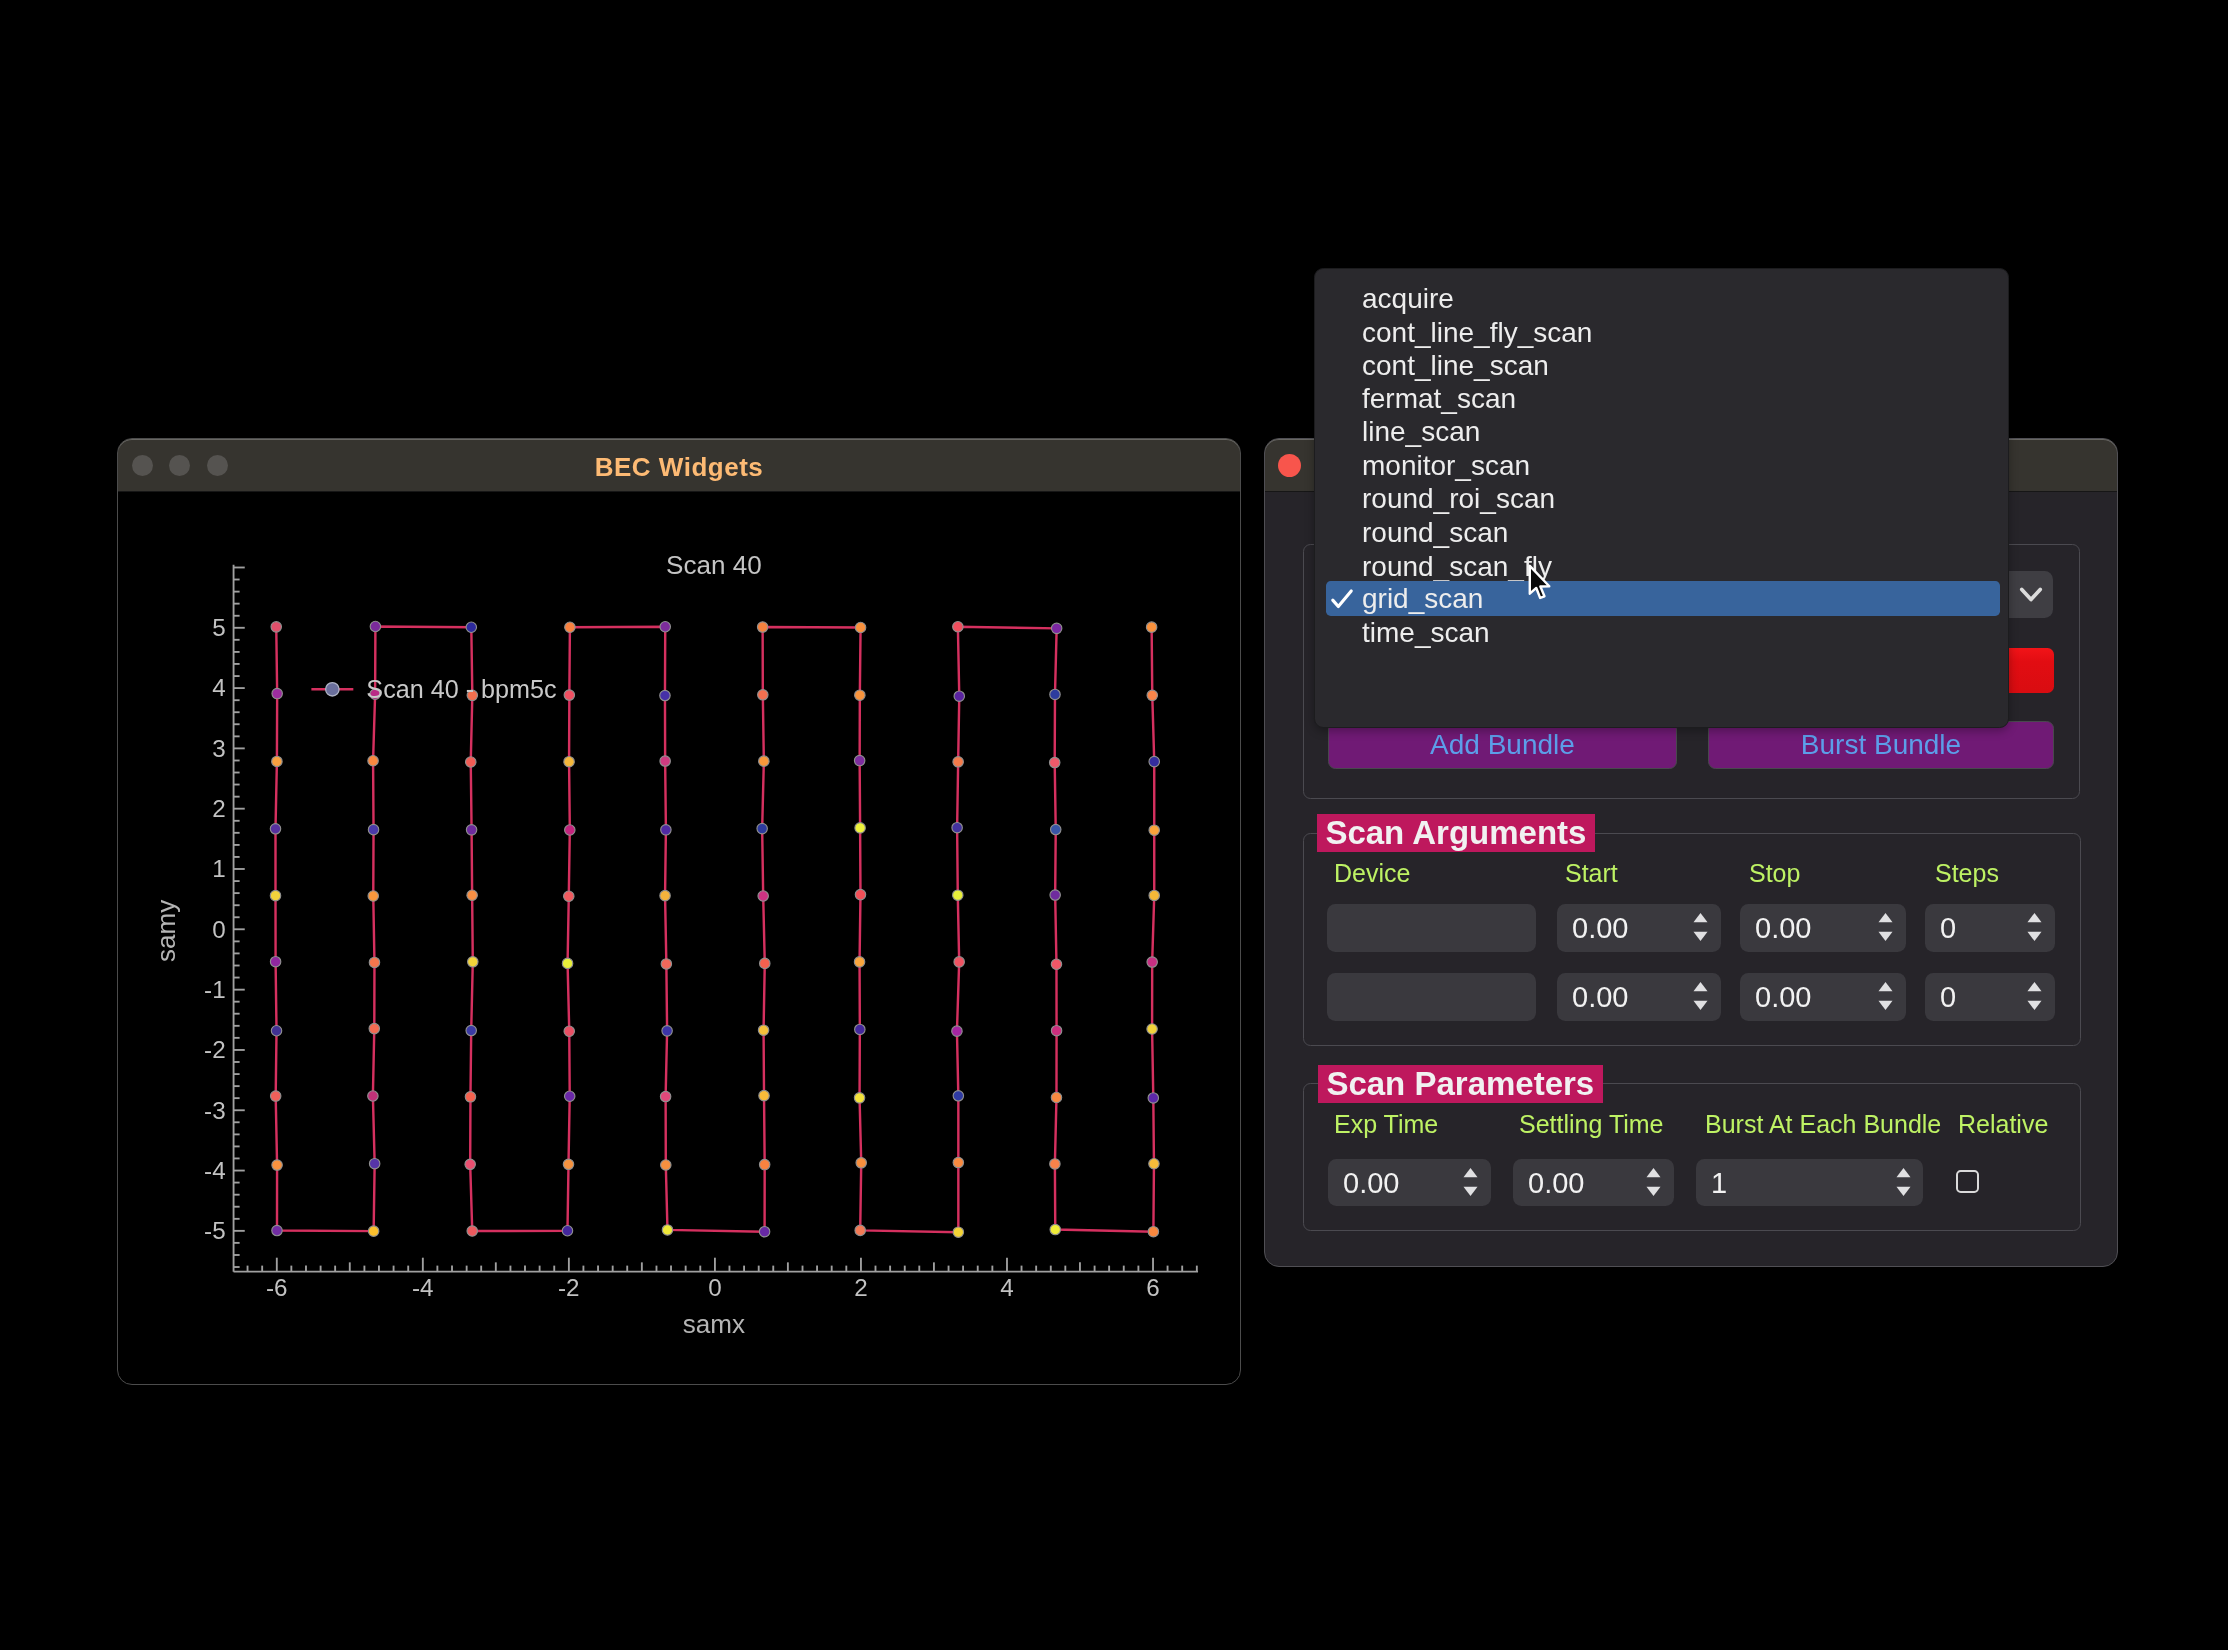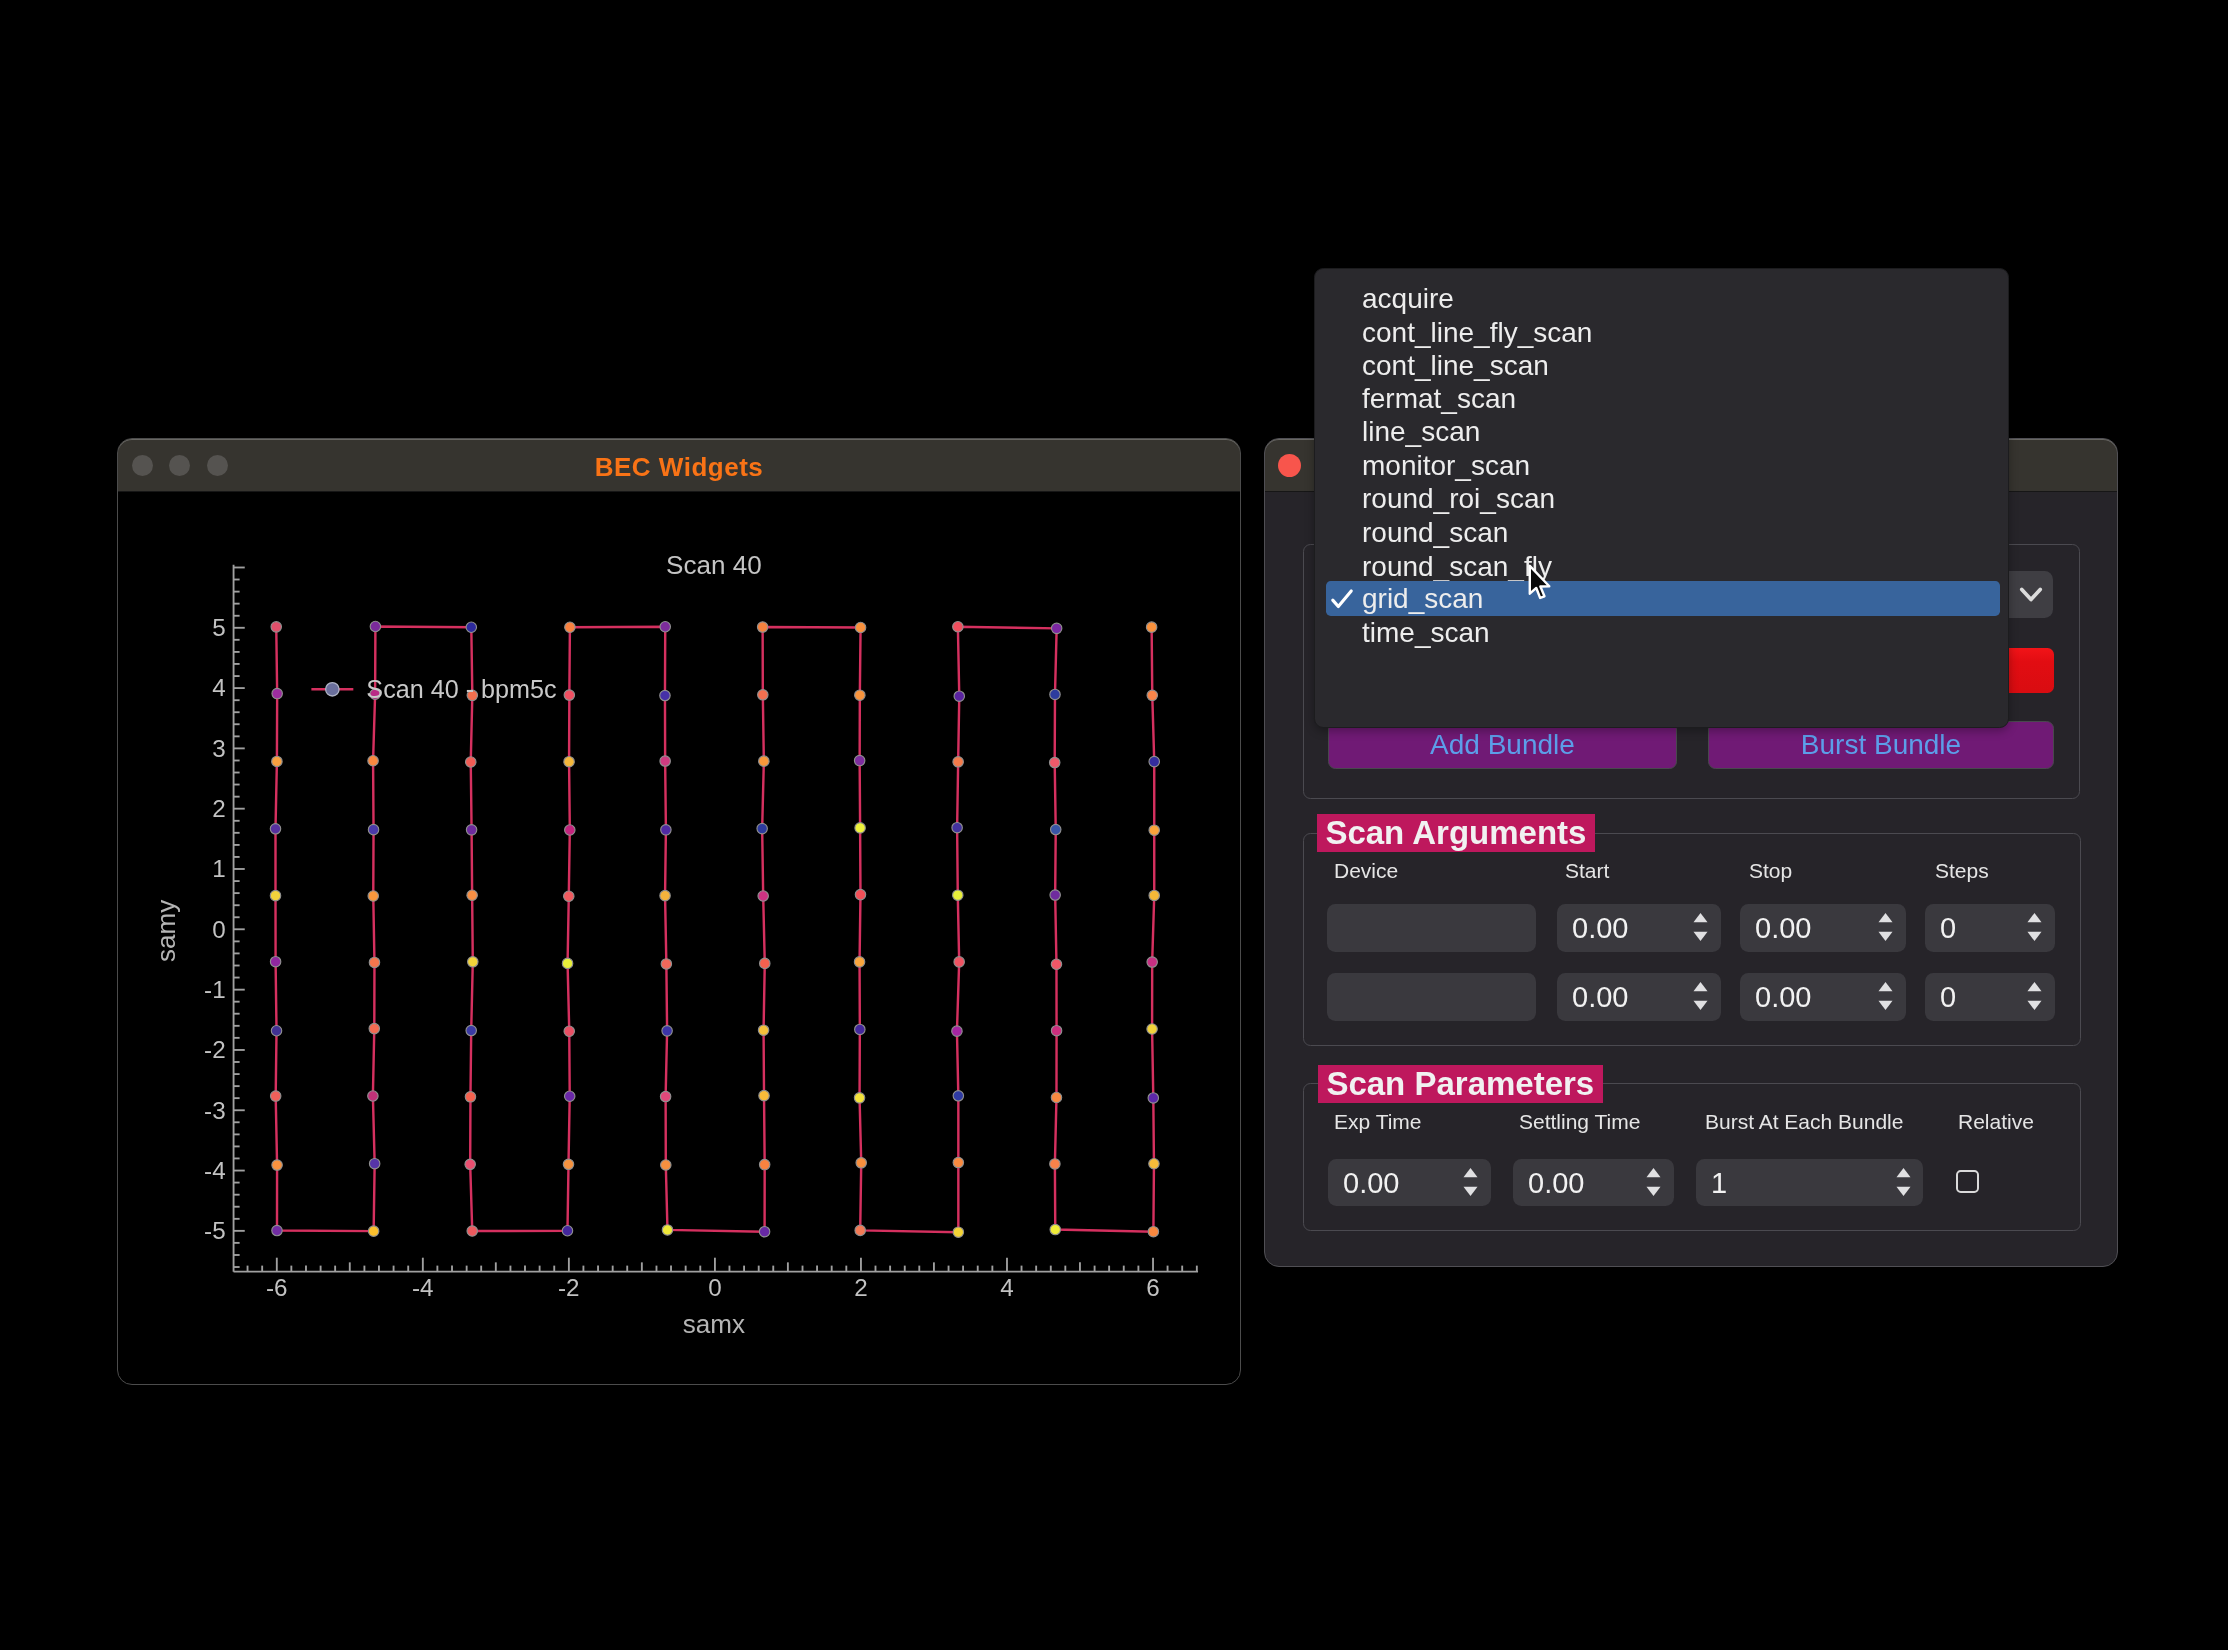--- a/index.html
+++ b/index.html
@@ -4,34 +4,34 @@
 html,body { width:2228px; height:1650px; background:#000; font-family:"Liberation Sans", sans-serif; overflow:hidden; }
 .win { position:absolute; border-radius:15px; }
 .titlebar { position:absolute; left:0; top:0; right:0; height:53px; border-radius:14px 14px 0 0;
   box-shadow: inset 0 0.9px 0 rgba(255,255,255,.25); border-bottom:0.9px solid #161616; }
 .light { position:absolute; border-radius:50%; }
 
 
 #lwin { left:117px; top:438px; width:1124px; height:947px; background:#000;
   border:0.9px solid #4c4c4c; }
 #lwin .titlebar { background:#36342f; }
-#lwin .wtitle { position:absolute; width:100%; text-align:center; top:13px; font-size:26px; font-weight:bold; color:#f97316; letter-spacing:0.5px; }
+#lwin .wtitle { position:absolute; width:100%; text-align:center; top:13px; font-size:26px; font-weight:bold; color:#fdba74; letter-spacing:0.5px; }
 
 
 #rwin { left:1264px; top:438px; width:854px; height:829px; background:#262429;
   border:0.9px solid #504f54; }
 #rwin .titlebar { background:#36342f; }
 .group { position:absolute; border:1.9px solid #4b4a50; border-radius:7.5px; }
 .gtitle { position:absolute; background:#be185d; padding:0 8.4px; font-size:33px; font-weight:bold; color:#f1f1f1; }
 .btn { position:absolute; border-radius:6.5px; color:#fff; font-size:28px; text-align:center; }
 .obtn { position:absolute; border-radius:7.5px; border:1.9px solid #49484d; color:#5c9ee9; font-size:28px; text-align:center; background:#701a75; }
 .field { position:absolute; background:#3a393e; border-radius:8.4px; }
 .fv { position:absolute; top:50%; transform:translateY(-50%); font-size:29px; color:#f2f2f2; }
 .spin { position:absolute; }
-.hdr { position:absolute; font-size:21px; color:#e5e5e5; }
+.hdr { position:absolute; font-size:25px; color:#bef264; }
 
 
 #dd { position:absolute; left:1314px; top:268px; width:695px; height:460px; background:#2a292d;
   border-radius:9.3px; box-shadow:0 2.8px 9.3px rgba(0,0,0,.3); border:0.9px solid #1c1c1e; }
 .dditem { position:absolute; left:47px; font-size:28px; color:#ededed; height:34px; line-height:34px; }
 .ddhl { position:absolute; left:11.2px; width:674px; height:35px; border-radius:4.7px; background:#38649c; }
 </style></head>
 <body>
 
 <div id="lwin" class="win">

